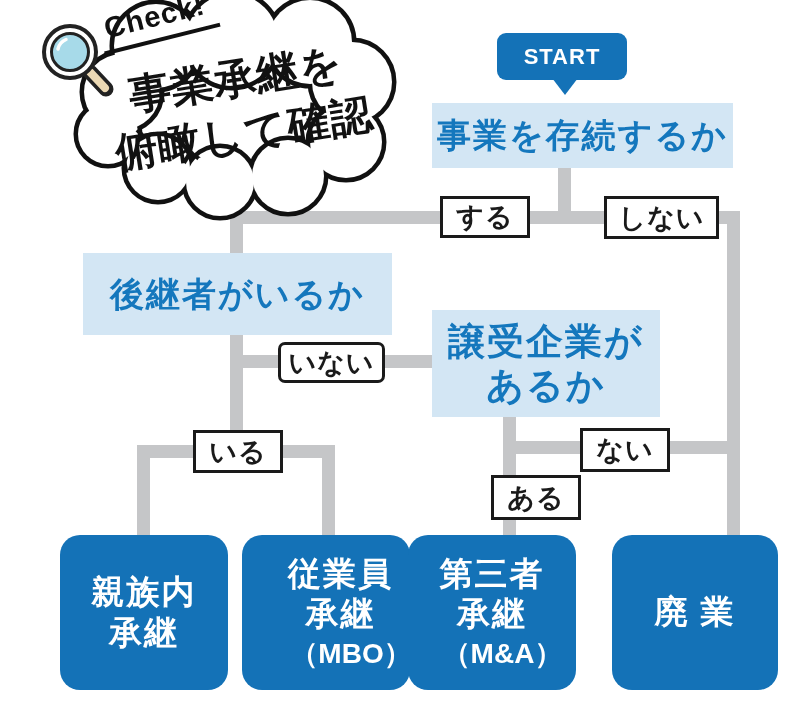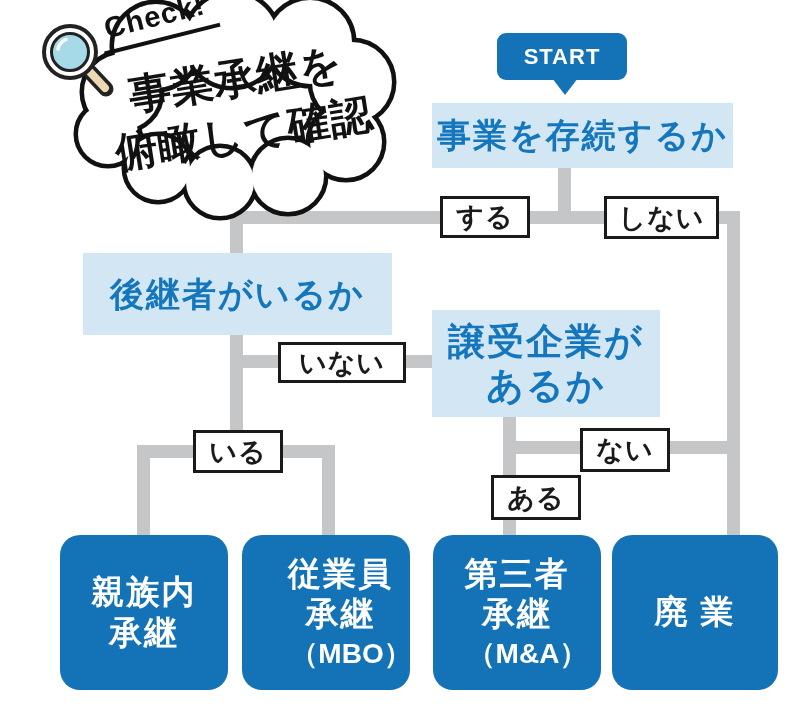--- a/index.html
+++ b/index.html
@@ -104,21 +104,21 @@
     <span class="med">譲受企業が</span>
     <span class="med">あるか</span>
   </div>
 
   <div class="branch" style="left:440px; top:196px; width:90px; height:42px;">
     <span>する</span>
   </div>
   <div class="branch" style="left:595px; top:196px; width:115px; height:43px;margin-left:9px;">
     <span>しない</span>
   </div>
-  <div class="branch" style="left:278px; top:342px; width:128px; height:41px;">
+  <div class="branch" style="left:278px; top:342px; width:107px; height:41px;border-radius:7px;">
     <span>いない</span>
   </div>
   <div class="branch" style="left:193px; top:430px; width:90px; height:43px;">
     <span>いる</span>
   </div>
   <div class="branch" style="left:491px; top:475px; width:90px; height:45px;">
     <span>ある</span>
   </div>
   <div class="branch" style="left:580px; top:428px; width:90px; height:44px;">
     <span>ない</span>
@@ -127,21 +127,21 @@
   <div class="outcome" style="left:60px;">
     <span class="main">親族内</span>
     <span class="main">承継</span>
 
   </div>
   <div class="outcome" style="left:242px;padding-left:29px;">
     <span class="main">従業員</span>
     <span class="main">承継</span>
     <span class="note">（MBO）</span>
   </div>
-  <div class="outcome" style="left:433px;">
+  <div class="outcome" style="left:408px;">
     <span class="main">第三者</span>
     <span class="main">承継</span>
     <span class="note">（M&amp;A）</span>
   </div>
   <div class="outcome" style="left:612px; width:166px;">
     <span class="main">廃 業</span>
 
   </div>
 
   <div class="cloud-wrap">

